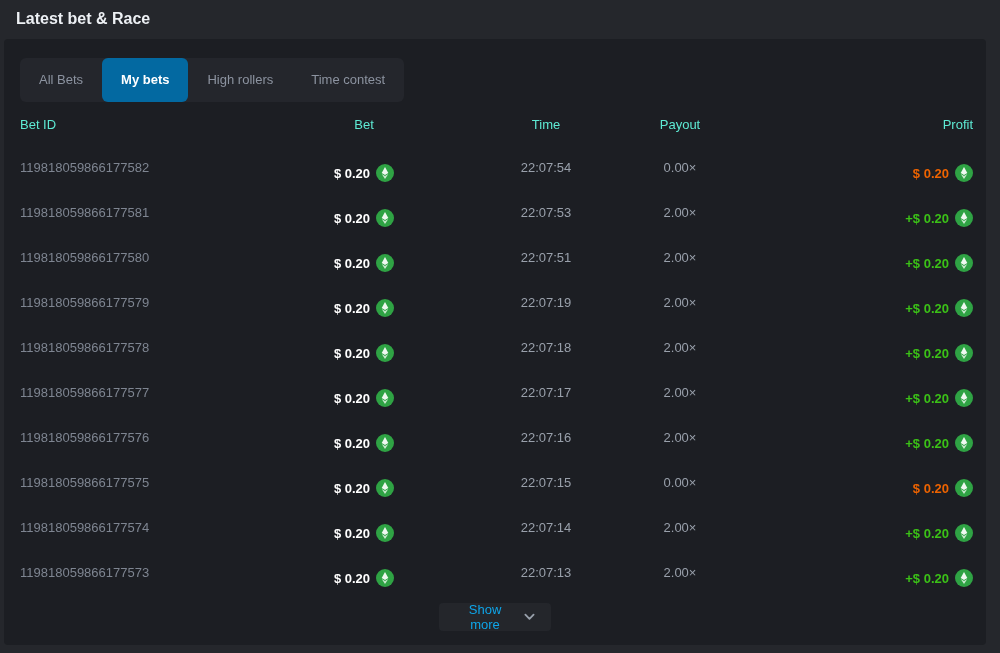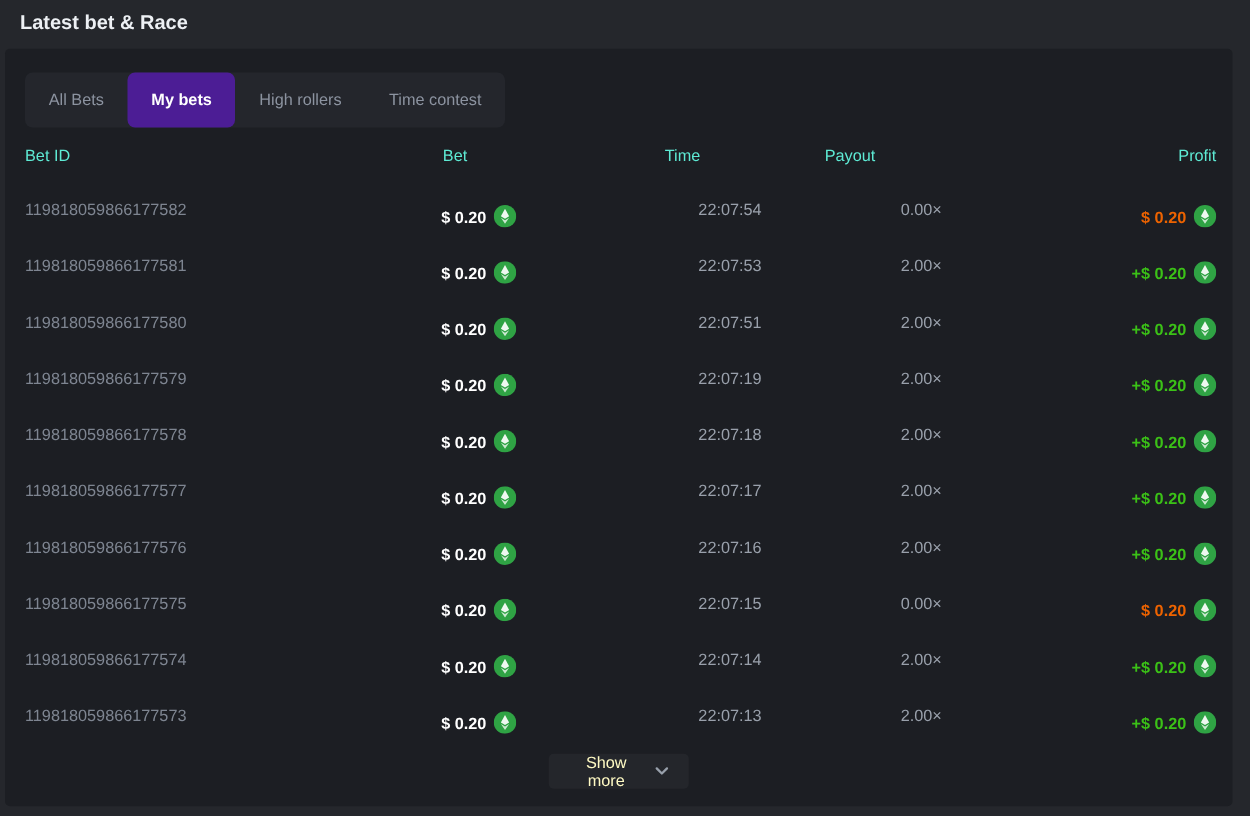--- a/index.html
+++ b/index.html
@@ -19,47 +19,47 @@
     background: #1c1e23; border-radius: 4px;
   }
   .tabbar {
     display: inline-flex; margin: 19px 0 0 16px; height: 44px;
     background: #24262c; border-radius: 6px; align-items: stretch;
   }
   .tab {
     padding: 0 19px; line-height: 44px; font-size: 13px; color: #8c93a0;
     cursor: pointer; white-space: nowrap; border-radius: 6px;
   }
-  .tab.active { background: #4c1d95; color: #ffffff; font-weight: 700; }
+  .tab.active { background: #0369a1; color: #ffffff; font-weight: 700; }
   .grid-row {
     display: grid;
     grid-template-columns: 250px 188px 176px 92px 1fr;
     padding-left: 16px; padding-right: 13px; align-items: center;
   }
   .thead { margin-top: 10px; height: 24px; margin-bottom: 9px; }
   .thead .cell { font-size: 13px; color: #5eead4; font-weight: 400; }
   .cell.c1 { text-align: left; justify-self: stretch; }
   .cell.c2 { text-align: center; justify-self: center; }
   .cell.c3 { text-align: center; justify-self: center; }
   .cell.c4 { text-align: left; justify-self: center; }
   .cell.c5 { text-align: right; justify-self: end; }
-  .row { height: 45px; cursor: pointer; gap: 19px; }
+  .row { height: 45px; cursor: pointer; }
   .betid { font-size: 13px; color: #7e8591; }
   .time, .payout { font-size: 13px; color: #99a0ab; }
   .amount-group { display: inline-flex; align-items: center; gap: 6px; margin-top: 11px; }
   .bet-amount { font-size: 13px; font-weight: 700; color: #ffffff; }
   .profit-amount { font-size: 13px; font-weight: 700; }
   .profit-amount.win { color: #3bc117; }
   .profit-amount.loss { color: #ed6300; }
   .coin { width: 18px; height: 18px; display: inline-block; flex: 0 0 18px; }
   .show-more {
     display: flex; align-items: center; justify-content: center; gap: 9px;
     margin: 8px auto 0; height: 28px; padding: 0 16px; width: 112px;
     background: #24262b; border: none; border-radius: 4px;
-    color: #fef9c3; font-size: 13px; font-family: inherit; cursor: pointer;
+    color: #0ea5e9; font-size: 13px; font-family: inherit; cursor: pointer;
   }
 </style>
 </head>
 <body>
 
 <div class="page-title">Latest bet &amp; Race</div>
 
 <div class="panel">
   <div class="tabbar" id="tabbar">
       <div class="tab">All Bets</div>

